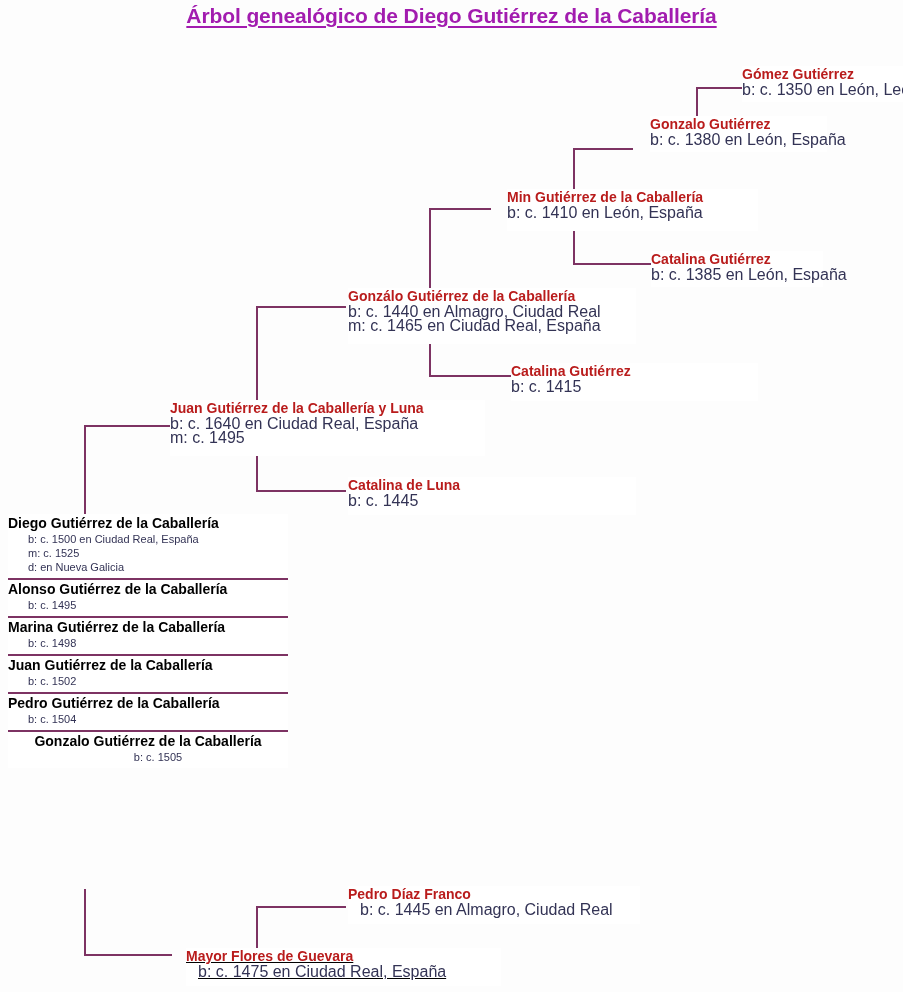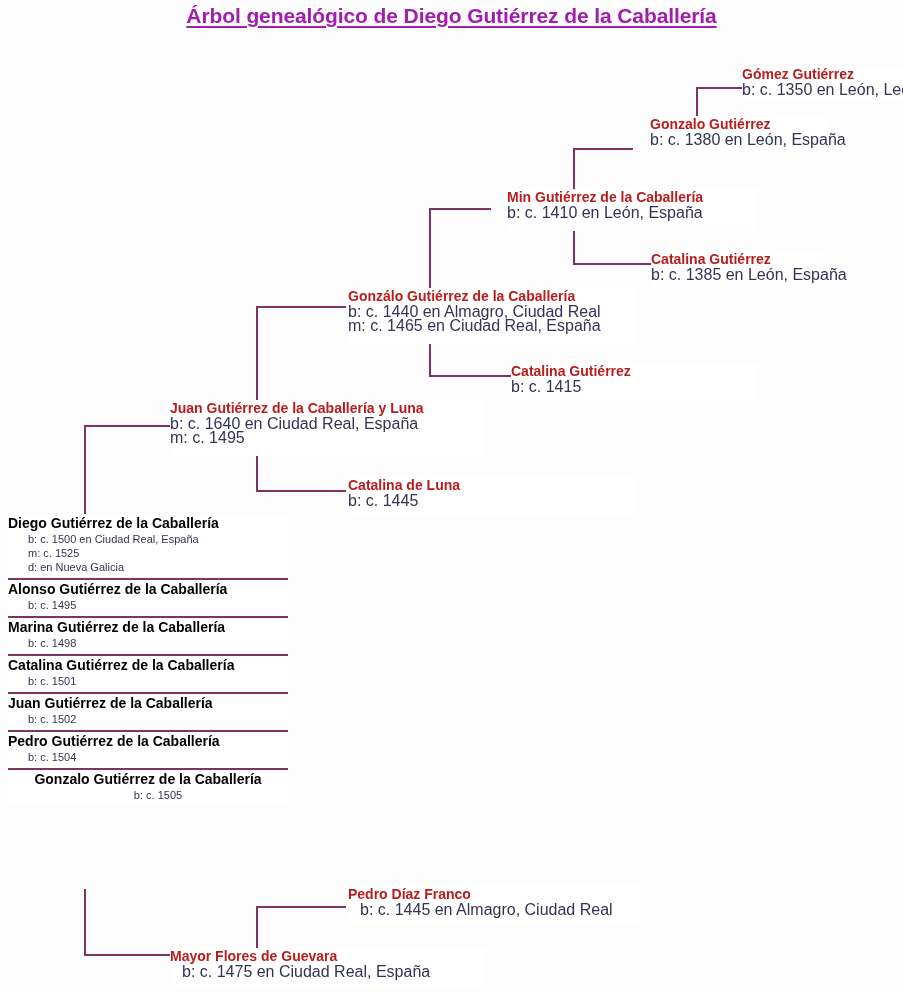--- a/index.html
+++ b/index.html
@@ -168,45 +168,41 @@
   <div class="pname">Juan Gutiérrez de la Caballería y Luna</div>
   <div class="pdet">b: c. 1640 en Ciudad Real, España</div>
   <div class="pdet">m: c. 1495</div>
 </div>
 
 <div class="person ind" style="left:348px; top:886px; width:292px; height:38px;">
   <div class="pname">Pedro Díaz Franco</div>
   <div class="pdet">b: c. 1445 en Almagro, Ciudad Real</div>
 </div>
 
-<div class="person ind" style="left:170px; top:948px; width:315px; height:38px;">
+<div class="person ind" style="left:186px; top:948px; width:315px; height:38px;text-decoration:underline;">
   <div class="pname">Mayor Flores de Guevara</div>
   <div class="pdet">b: c. 1475 en Ciudad Real, España</div>
 </div>
 
 <div id="sibling-list">
     <div class="sib">
       <div class="pname">Diego Gutiérrez de la Caballería</div>
       <div class="pdet">b: c. 1500 en Ciudad Real, España</div>
       <div class="pdet">m: c. 1525</div>
       <div class="pdet">d: en Nueva Galicia</div>
     </div>
     <div class="sib">
       <div class="pname">Alonso Gutiérrez de la Caballería</div>
       <div class="pdet">b: c. 1495</div>
     </div>
     <div class="sib">
       <div class="pname">Marina Gutiérrez de la Caballería</div>
       <div class="pdet">b: c. 1498</div>
     </div>
     <div class="sib">
-      <div class="pname">Catalina Gutiérrez de la Caballería</div>
-      <div class="pdet">b: c. 1501</div>
-    </div>
-    <div class="sib">
       <div class="pname">Juan Gutiérrez de la Caballería</div>
       <div class="pdet">b: c. 1502</div>
     </div>
     <div class="sib">
       <div class="pname">Pedro Gutiérrez de la Caballería</div>
       <div class="pdet">b: c. 1504</div>
     </div>
     <div class="sib">
       <div class="pname">Gonzalo Gutiérrez de la Caballería</div>
       <div class="pdet">b: c. 1505</div>

